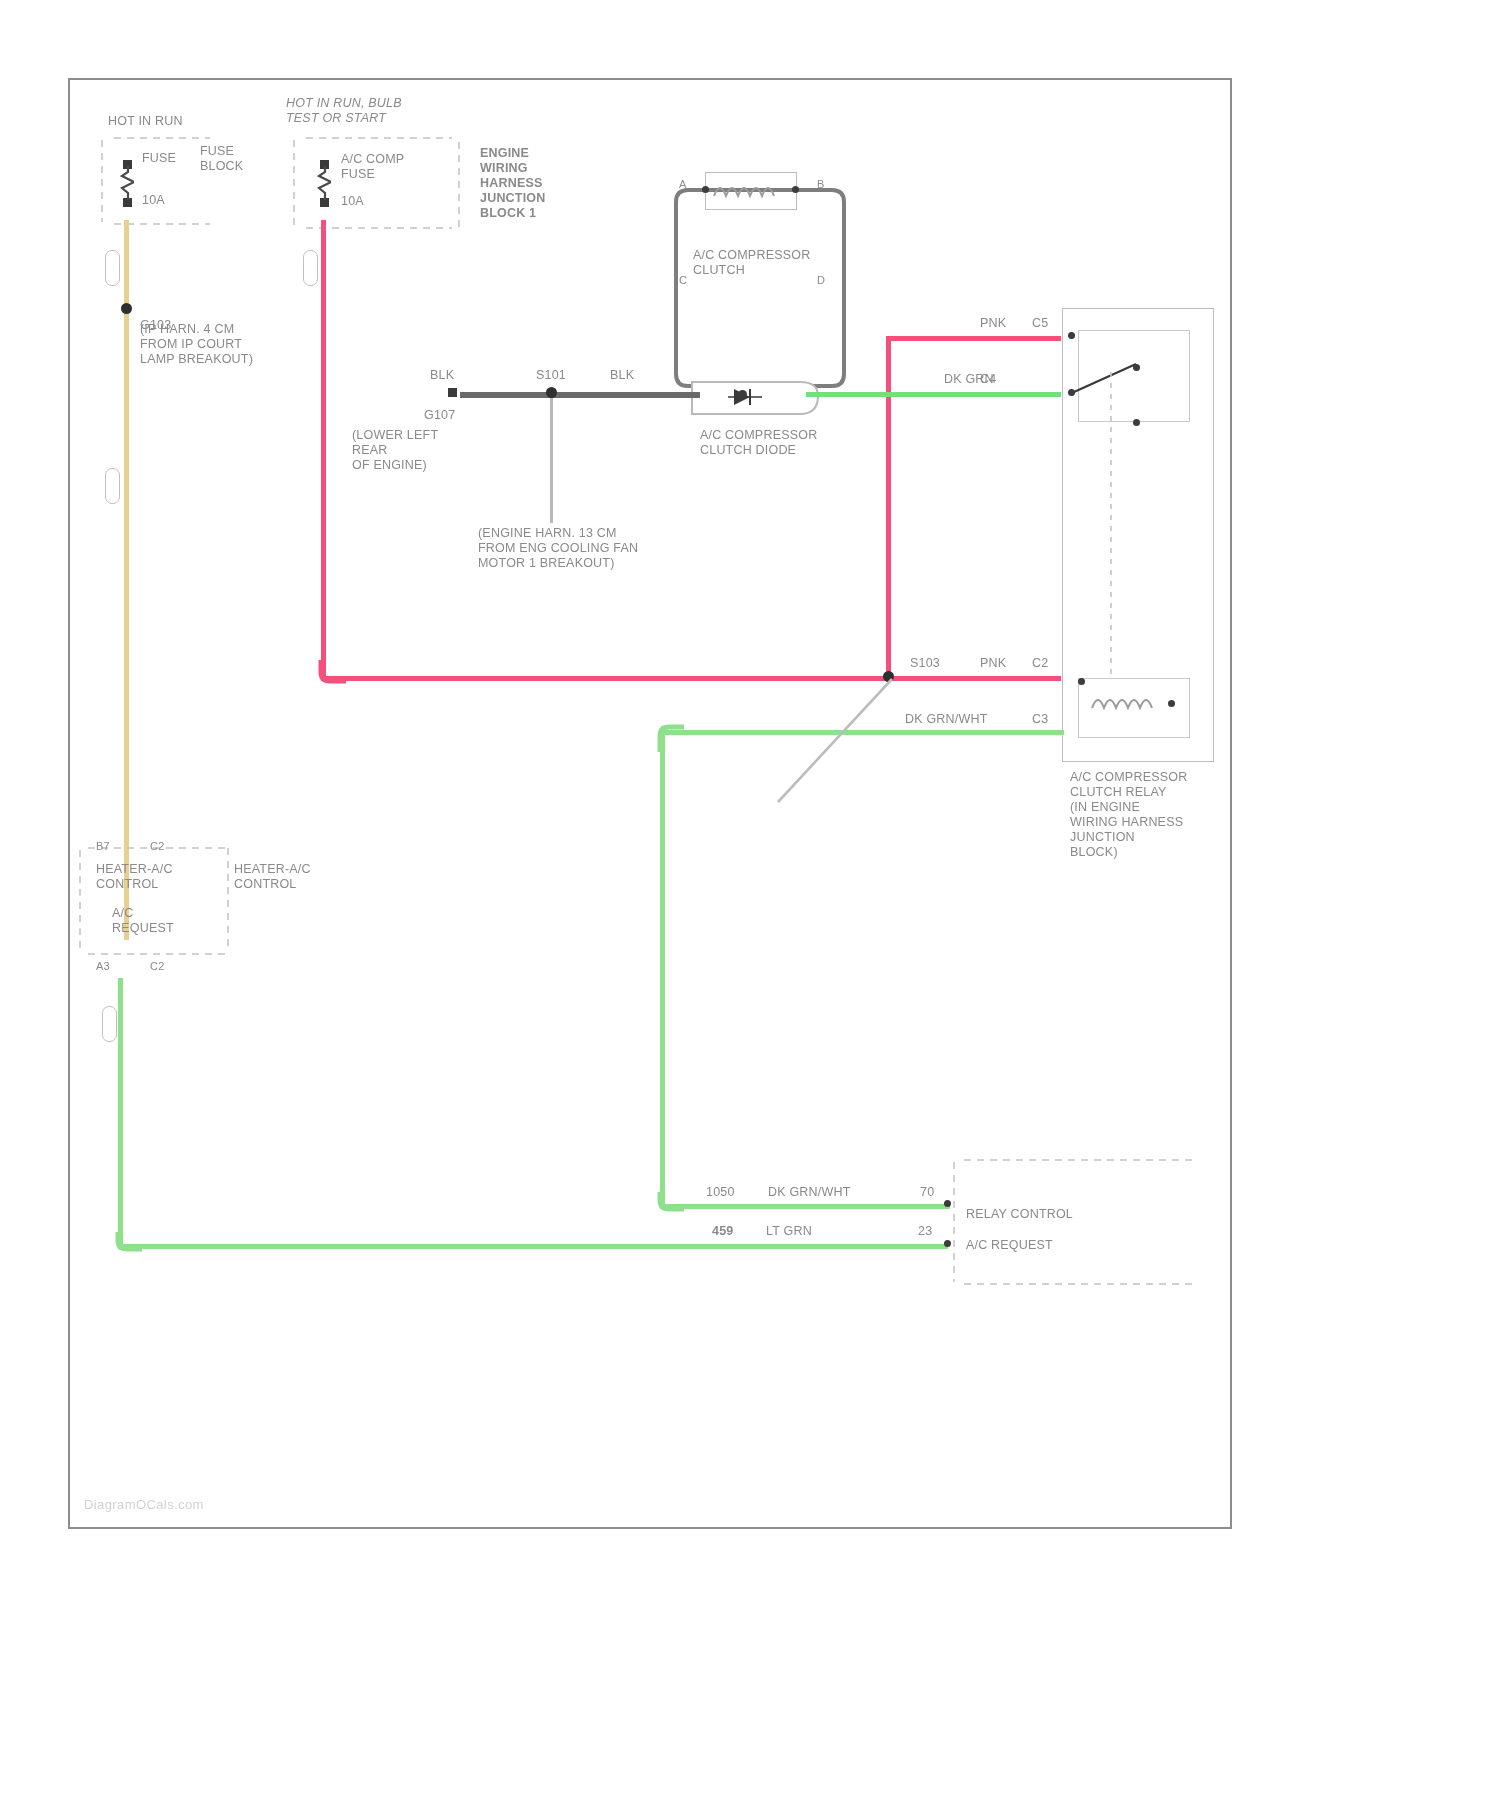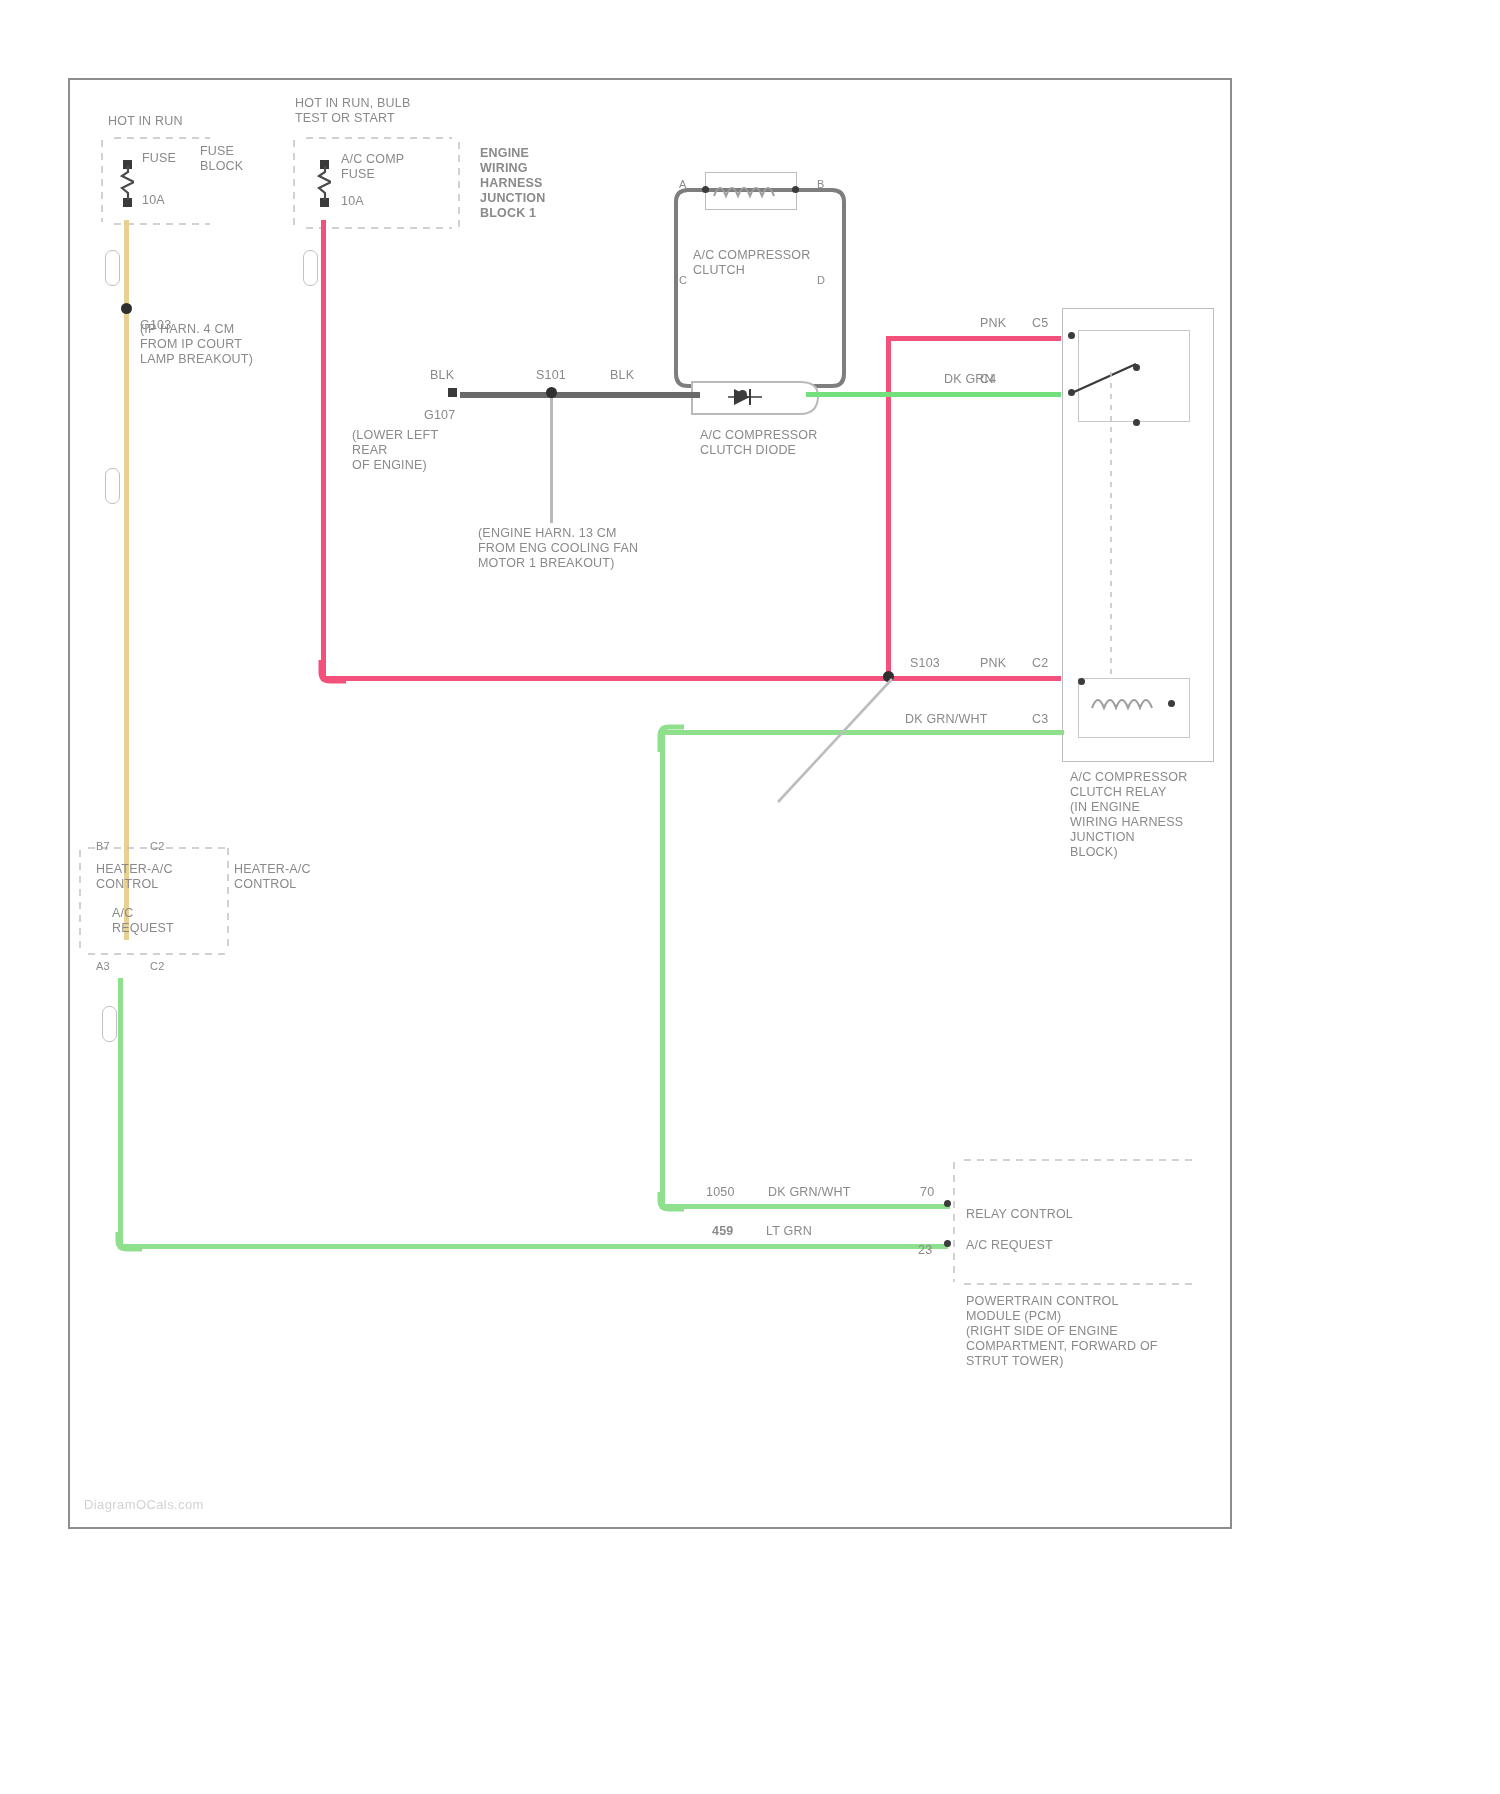--- a/index.html
+++ b/index.html
@@ -81,21 +81,21 @@
   <div class="w wv tan" style="left:124px;top:220px;height:720px;"></div>
   <div class="conn" style="left:105px;top:250px;"></div>
   <div class="conn" style="left:105px;top:468px;"></div>
 
   <div class="splice" style="left:121px;top:303px;"></div>
   <div class="lbl" style="left:140px;top:318px;">G103</div>
   <div class="lbl" style="left:140px;top:322px;">(IP HARN. 4 CM
 FROM IP COURT
 LAMP BREAKOUT)</div>
 
-  <div class="lbl" style="left:295px;top:96px;">HOT IN RUN, BULB
+  <div class="lbl" style="left:286px;top:96px;font-style:italic;">HOT IN RUN, BULB
 TEST OR START</div>
 
   <svg style="position:absolute;left:292px;top:136px;" width="170" height="96">
     <path d="M14,2 L160,2" stroke="#c2c2c2" stroke-width="1.5" fill="none" stroke-dasharray="7 6"></path>
     <path d="M2,4 L2,90" stroke="#c2c2c2" stroke-width="1.5" fill="none" stroke-dasharray="7 6"></path>
     <path d="M14,92 L160,92" stroke="#c2c2c2" stroke-width="1.5" fill="none" stroke-dasharray="7 6"></path>
   </svg>
 
   <div class="sq" style="left:320px;top:160px;"></div>
   <div class="sq" style="left:320px;top:198px;"></div>
@@ -268,25 +268,20 @@
 
   <div class="dot sm" style="left:944px;top:1200px;"></div>
   <div class="dot sm" style="left:944px;top:1240px;"></div>
 
   <div class="lbl" style="left:706px;top:1185px;">1050</div>
   <div class="lbl" style="left:768px;top:1185px;">DK GRN/WHT</div>
   <div class="lbl" style="left:920px;top:1185px;">70</div>
 
   <div class="lbl" style="left:766px;top:1224px;">LT GRN</div>
   <div class="lbl" style="left:712px;top:1224px;font-weight:bold;">459</div>
-  <div class="lbl" style="left:918px;top:1224px;margin-top:19px;">23</div>
+  <div class="lbl" style="left:918px;top:1224px;">23</div>
 
   <div class="lbl" style="left:966px;top:1207px;">RELAY CONTROL</div>
   <div class="lbl" style="left:966px;top:1238px;">A/C REQUEST</div>
 
-  <div class="lbl" style="left:966px;top:1294px;">POWERTRAIN CONTROL
-MODULE (PCM)
-(RIGHT SIDE OF ENGINE
-COMPARTMENT, FORWARD OF
-STRUT TOWER)</div>
 
   <div id="wm">DiagramOCals.com</div>
 </div>
 
 </body></html>

